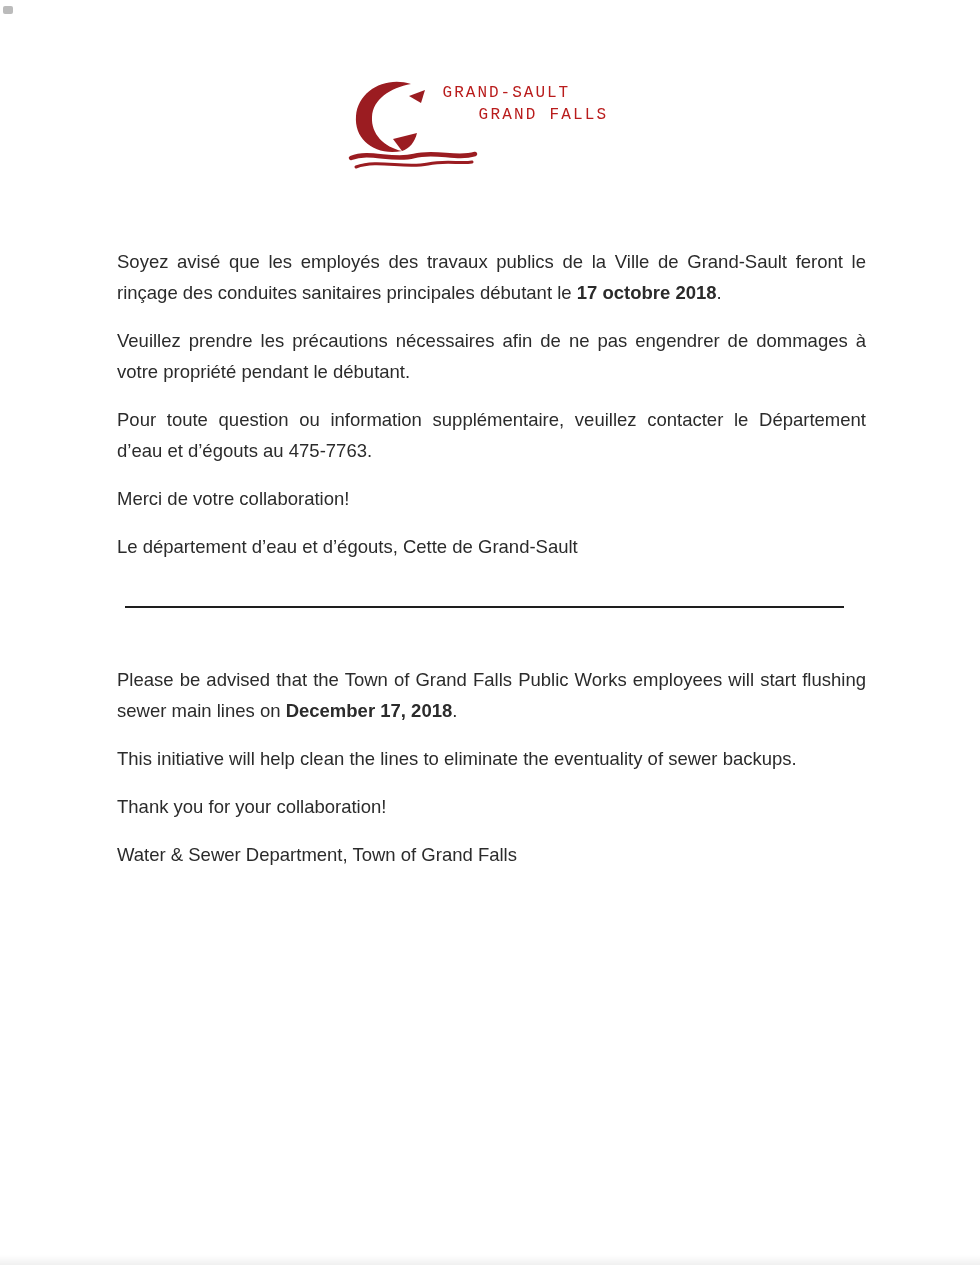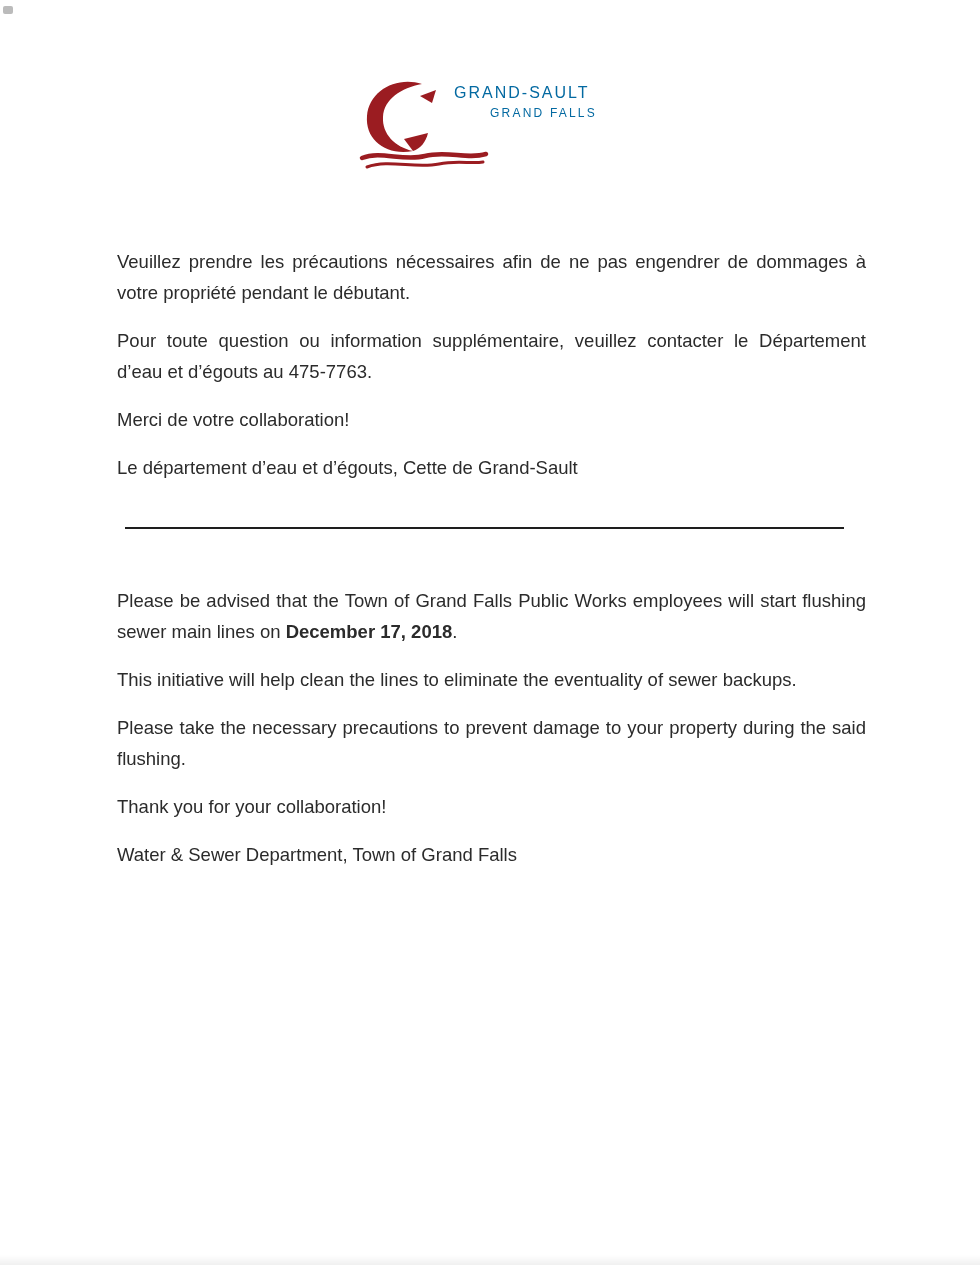--- a/index.html
+++ b/index.html
@@ -36,30 +36,30 @@
     display: flex;
     justify-content: center;
     align-items: flex-start;
     margin-bottom: 74px;
     margin-left: -28px;
   }
   .logo-mark { flex: 0 0 auto; }
   .logo-text {
     margin-left: -36px;
     padding-top: 8px;
-    font-family: Liberation Sans, sans-serif;
-    color: #0369a1;
+    font-family: Liberation Mono, monospace;
+    color: #b91c1c;
   }
   .logo-line1 {
     font-size: 16px;
     letter-spacing: 2px;
     white-space: nowrap;
   }
   .logo-line2 {
-    font-size: 12px;
+    font-size: 16px;
     letter-spacing: 2.2px;
     margin-left: 36px;
     margin-top: 4px;
     white-space: nowrap;
   }
   .para {
     font-size: 18.5px;
     line-height: 31px;
     margin: 0 0 17px 0;
     text-align: justify;
@@ -84,32 +84,32 @@
       <path d="M4,82 C23,74 45,86 67,80 C89,74 109,84 128,78" stroke="#9b1c21" stroke-width="4.5" fill="none" stroke-linecap="round"></path>
       <path d="M9,91 C31,83 57,93 81,88 C99,84 113,88 125,86" stroke="#9b1c21" stroke-width="3" fill="none" stroke-linecap="round"></path>
     </svg>
     <div class="logo-text">
       <div class="logo-line1">GRAND-SAULT</div>
       <div class="logo-line2">GRAND FALLS</div>
     </div>
   </div>
 
   <div>
+    <p class="para"><span>Soyez avisé que les employés des travaux publics de la Ville de Grand-Sault feront le rinçage des conduites sanitaires principales débutant le </span><strong>17 octobre 2018</strong><span>.</span></p>
     <p class="para">Veuillez prendre les précautions nécessaires afin de ne pas engendrer de dommages à votre propriété pendant le débutant.</p>
     <p class="para">Pour toute question ou information supplémentaire, veuillez contacter le Département d’eau et d’égouts au 475-7763.</p>
     <p class="para">Merci de votre collaboration!</p>
     <p class="para">Le département d’eau et d’égouts, Cette de Grand-Sault</p>
   </div>
 
   <hr class="divider">
 
   <div>
     <p class="para"><span>Please be advised that the Town of Grand Falls Public Works employees will start flushing sewer main lines on </span><strong>December 17, 2018</strong><span>.</span></p>
     <p class="para">This initiative will help clean the lines to eliminate the eventuality of sewer backups.</p>
-    <p class="para">Please take the necessary precautions to prevent damage to your property during the said flushing.</p>
     <p class="para">Thank you for your collaboration!</p>
     <p class="para">Water &amp; Sewer Department, Town of Grand Falls</p>
   </div>
 
 </div>
 
 <div class="scan-speck"></div>
 <div class="scan-edge-bottom"></div>
 
 </body></html>

